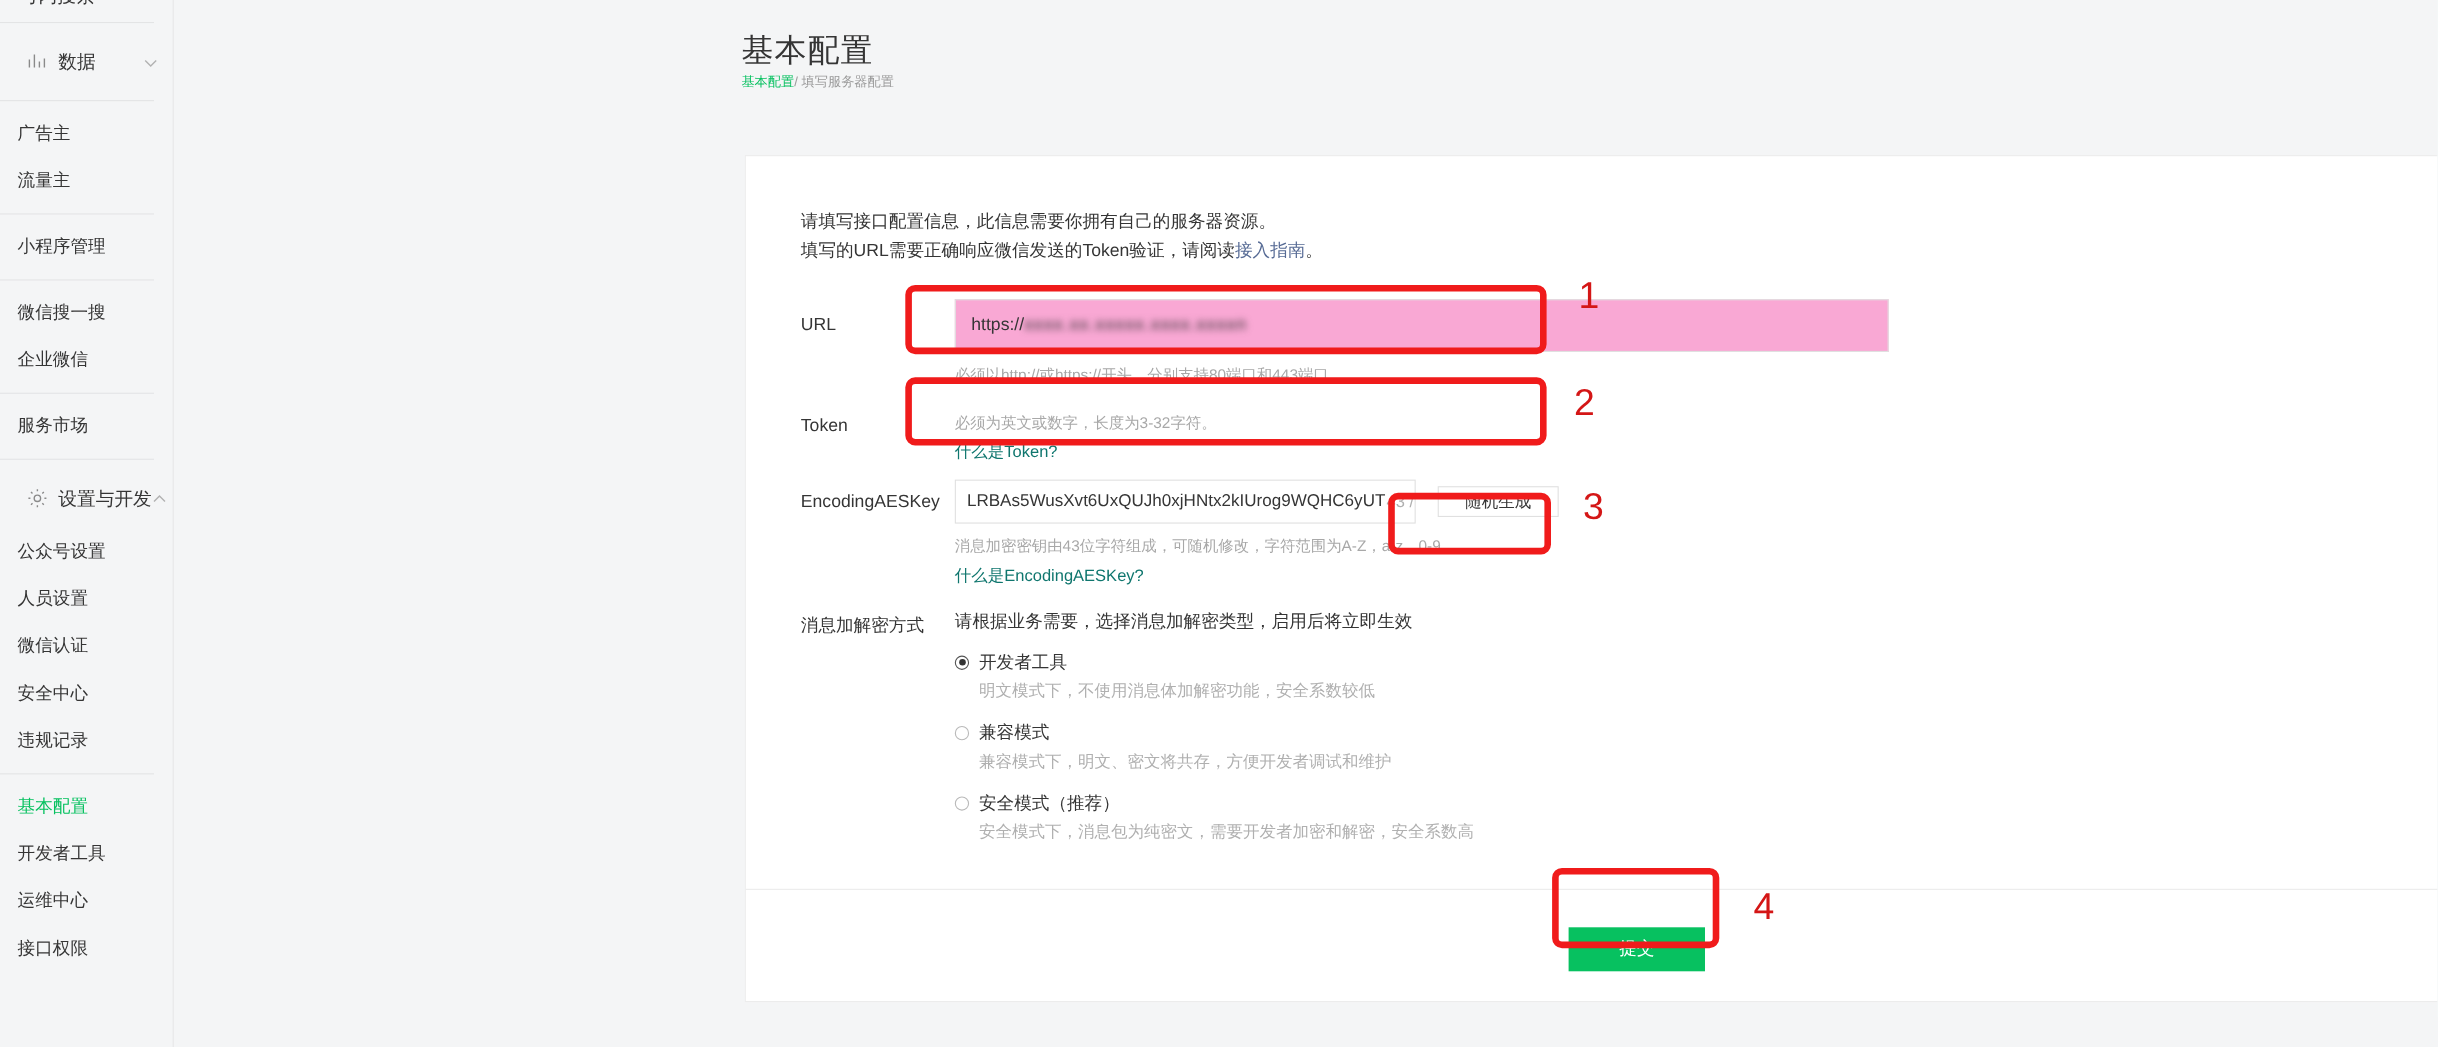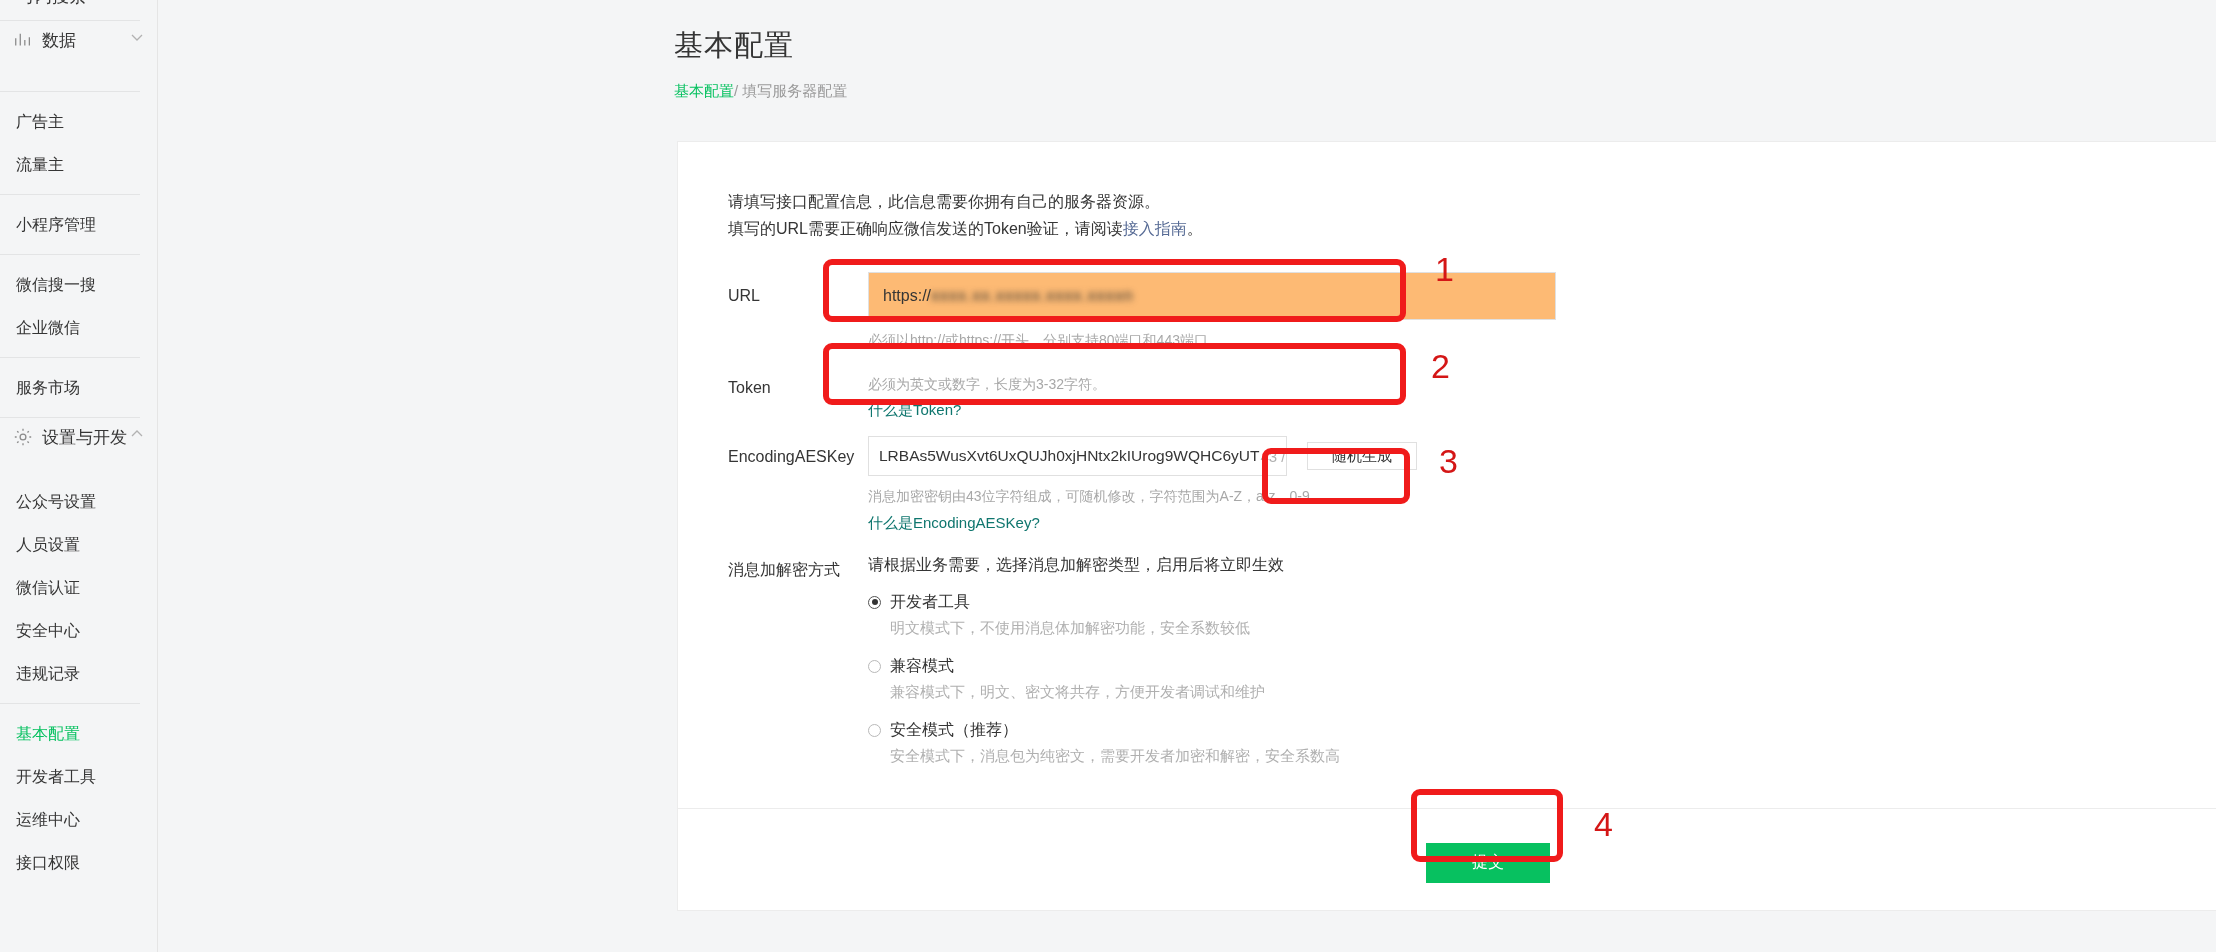--- a/index.html
+++ b/index.html
@@ -20,41 +20,41 @@
     flex: 0 0 158px;
     overflow: hidden;
   }
   .sb-scroll { position: absolute; top: -18px; left: 0; width: 158px; }
   .sb-partial {
     font-size: 17px; color: #353535; padding: 0 0 0 18px; height: 30px;
     line-height: 30px; white-space: nowrap;
   }
   .sb-divider { height: 1px; background: #e3e4e5; margin: 8px 18px 8px 0; }
   .sb-group-head {
-    display: flex; align-items: flex-start; height: 54px;
-    padding-left: 12px; padding-right: 14px; color: #353535; font-size: 17px;
+    display: flex; align-items: center; height: 54px;
+    padding-left: 23px; padding-right: 14px; color: #353535; font-size: 17px;
   }
   .sb-group-icon {
     width: 22px; height: 22px; margin-right: 8px; flex: 0 0 22px;
     display: flex; align-items: center; justify-content: center;
     color: #8a8a8a;
   }
   .sb-group-label { flex: 1; white-space: nowrap; }
   .chev { width: 14px; height: 14px; flex: 0 0 14px; color: #b2b2b2; }
   .sb-item {
     height: 43px; line-height: 43px; padding-left: 16px;
     font-size: 16px; color: #353535; white-space: nowrap; cursor: pointer;
   }
   .sb-item.active { color: #07c160; }
 
   
   .main { flex: 1; height: 952px; position: relative; overflow: hidden; background: #f4f5f6; }
   .page-head { padding: 26px 0 0 516px; }
   .page-title { font-size: 29px; color: #353535; font-weight: normal; letter-spacing: 1px; }
-  .breadcrumb { margin-top: 16px; font-size: 15px; color: #9a9a9a; }
+  .breadcrumb { font-size: 12px; color: #9a9a9a; }
   .breadcrumb .crumb-link { color: #07c160; cursor: pointer; }
   .breadcrumb .crumb-sep { color: #9a9a9a; }
 
   .card {
     position: absolute; left: 519px; top: 141px;
     width: 1600px; height: 770px;
     background: #ffffff; border: 1px solid #ececec;
   }
   .card-inner { padding: 46px 0 0 30px; }
 
@@ -62,21 +62,21 @@
   .intro a { color: #576b95; text-decoration: none; cursor: pointer; }
 
   .form { margin-top: 30px; }
   .row { display: flex; align-items: flex-start; margin-bottom: 6px; position: relative; }
   .row-label {
     width: 160px; flex: 0 0 160px; text-align: left; padding-left: 20px;
     font-size: 16px; color: #353535; line-height: 48px;
   }
   .field-col { flex: 1; }
   .input {
-    width: 688px; height: 48px; border: 1px solid #e0e0e0; background: #fdba74;
+    width: 849px; height: 48px; border: 1px solid #e0e0e0; background: #f9a8d4;
     display: flex; align-items: center; padding: 12px 14px; font-size: 16px; color: #353535;
   }
   .input .val { white-space: nowrap; overflow: hidden; }
   .blurred {
     display: inline-block; vertical-align: middle;
     filter: blur(3.2px);
     color: #2b2b2b;
     letter-spacing: 1px;
   }
   .helper { font-size: 14px; color: #a8a8a8; margin-top: 9px; line-height: 1.6; }

